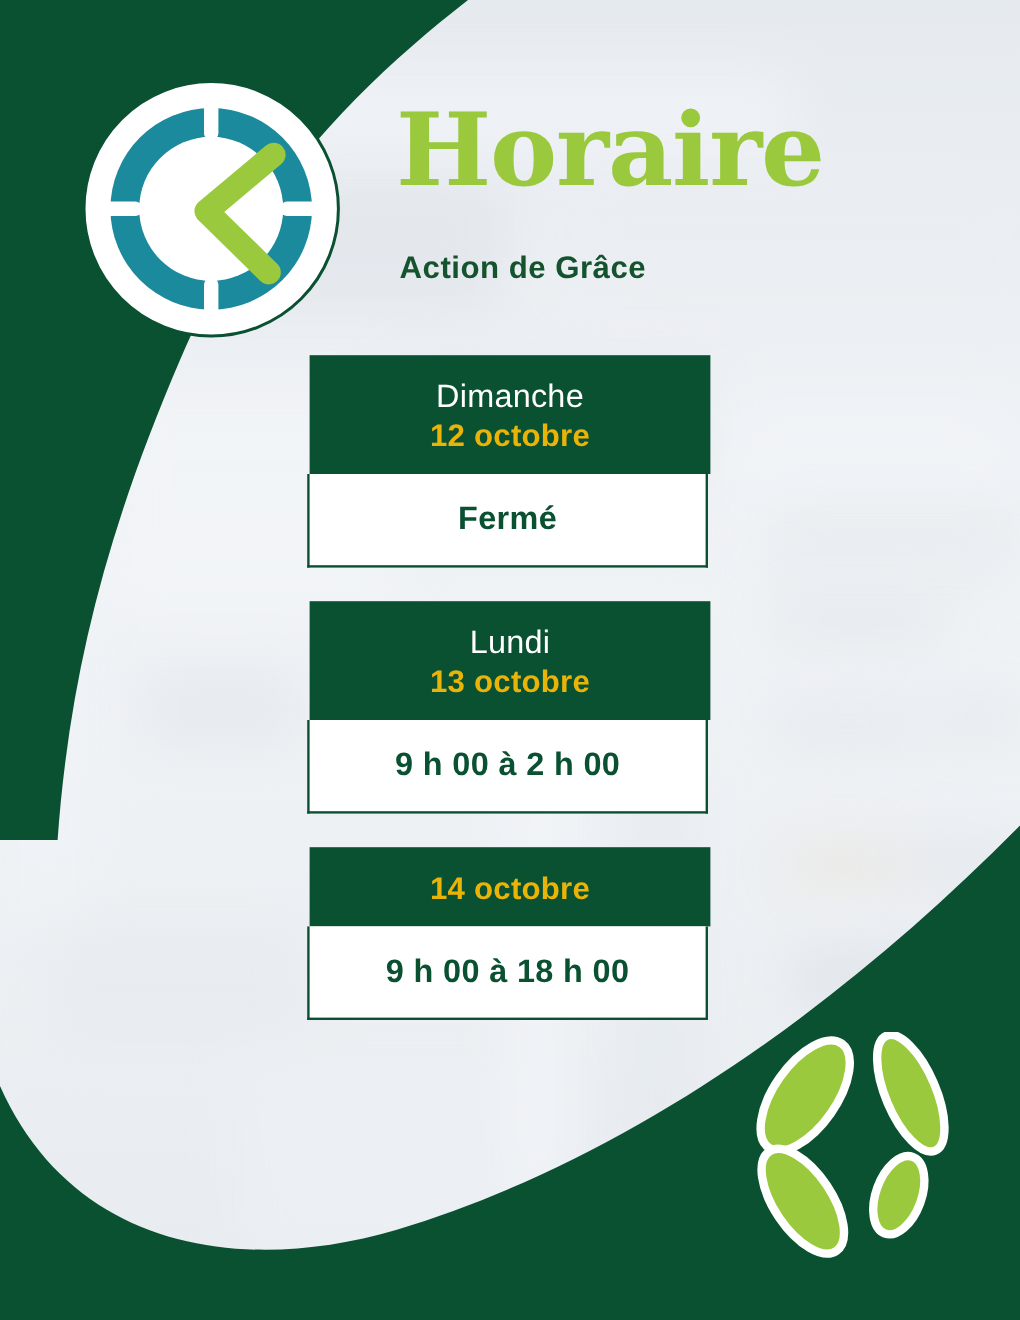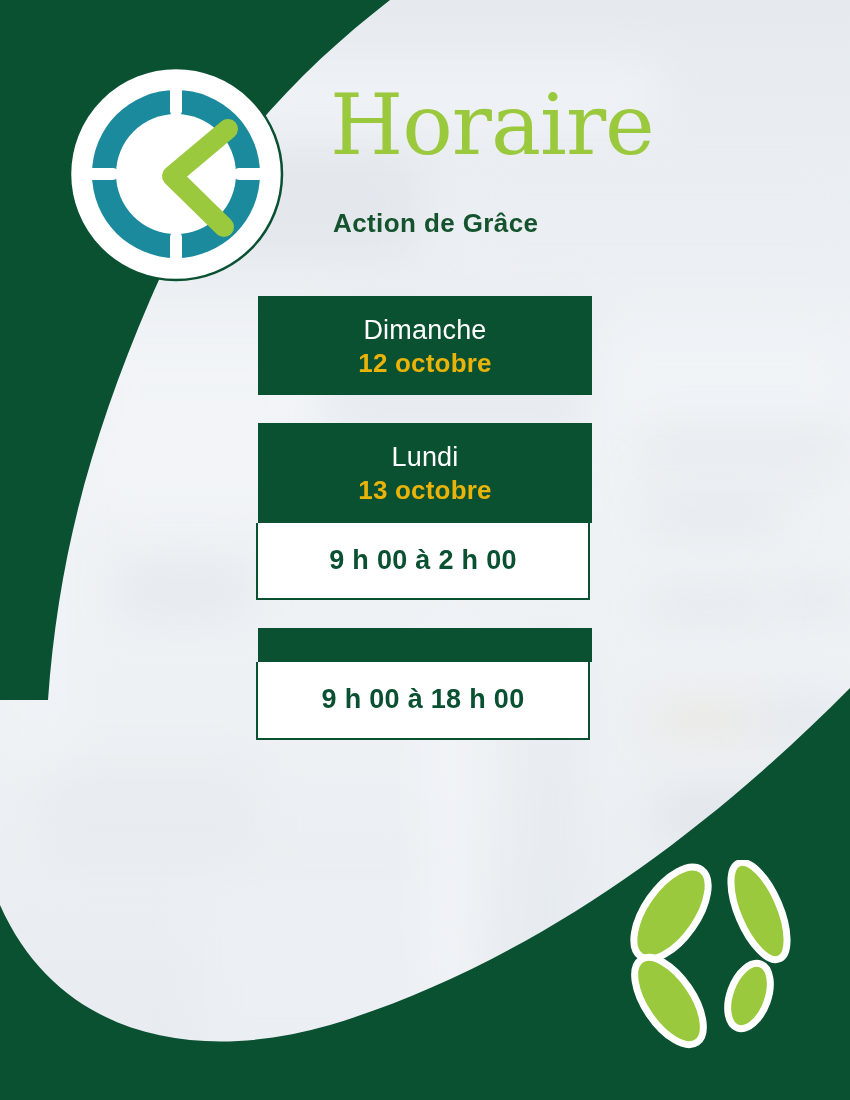--- a/index.html
+++ b/index.html
@@ -75,21 +75,21 @@
     width: 216px;
     height: 216px;
   }
 
   
   .title {
     position: absolute;
     left: 330px;
     top: 83px;
     font-family: "DejaVu Serif", serif;
-    font-weight: normal;
+    font-weight: bold;
     font-size: 84px;
     line-height: 1;
     color: #9BC93D;
     letter-spacing: -1px;
   }
   .subtitle {
     position: absolute;
     left: 333px;
     top: 208px;
     font-family: "Liberation Sans", sans-serif;
@@ -201,34 +201,38 @@
   <div class="title">Horaire</div>
   <div class="subtitle">Action de Grâce</div>
 
   <div class="cards">
 
     <div class="card">
       <div class="card-head">
         <div class="card-day">Dimanche</div>
         <div class="card-date">12 octobre</div>
       </div>
+      <div class="card-body">
+        <div class="card-hours">Fermé</div>
+      </div>
     </div>
 
     <div class="card">
       <div class="card-head">
         <div class="card-day">Lundi</div>
         <div class="card-date">13 octobre</div>
       </div>
       <div class="card-body">
         <div class="card-hours">9 h 00 à 2 h 00</div>
       </div>
     </div>
 
     <div class="card">
       <div class="card-head">
+        <div class="card-date">14 octobre</div>
       </div>
       <div class="card-body">
         <div class="card-hours">9 h 00 à 18 h 00</div>
       </div>
     </div>
 
   </div>
 
   <svg style="position:absolute; left:615px; top:860px; width:200px; height:195px;" viewBox="0 0 200 195">
     <g transform="translate(100,97)">

